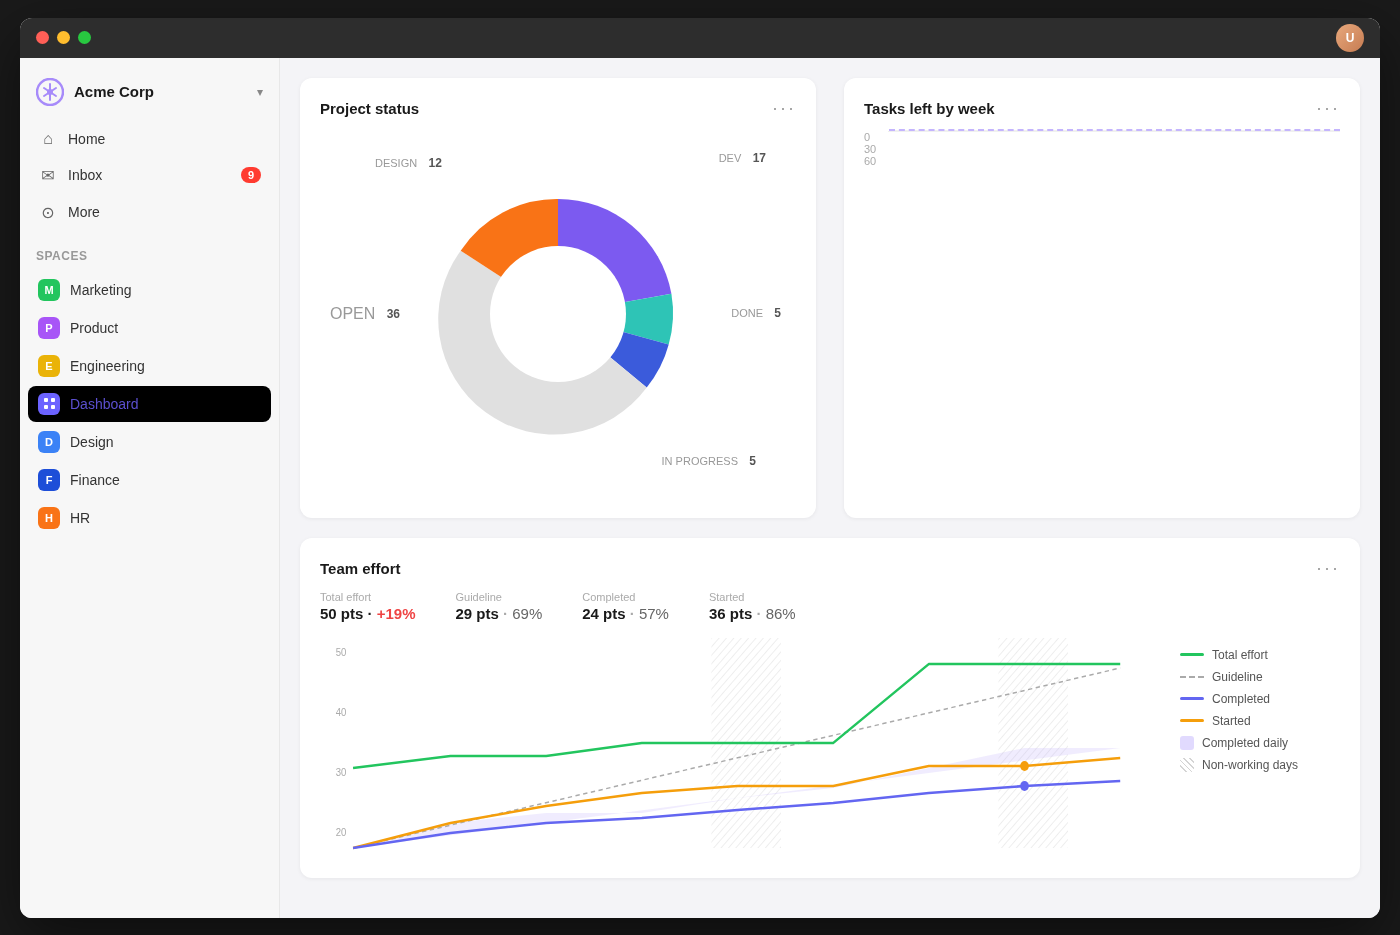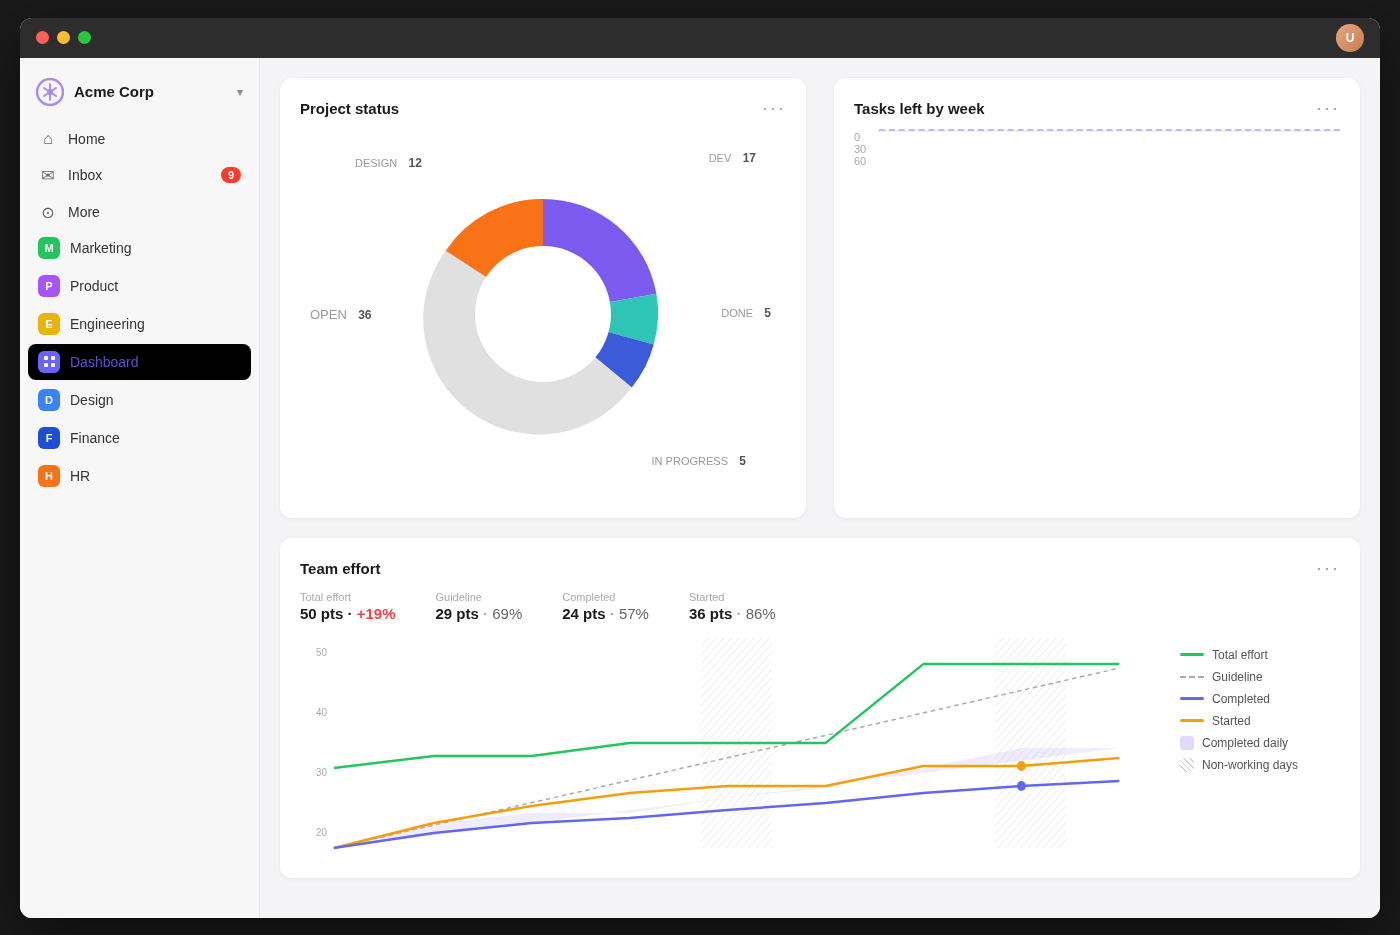--- a/index.html
+++ b/index.html
@@ -47,21 +47,21 @@
       display: flex; align-items: center; justify-content: center;
       font-size: 12px; color: white; font-weight: 600;
     }
     .app-body {
       display: flex;
       flex: 1;
       overflow: hidden;
     }
     
     .sidebar {
-      width: 240px;
+      width: 260px;
       background: #f7f7f7;
       border-right: 1px solid #e8e8e8;
       display: flex;
       flex-direction: column;
       padding: 12px 0;
       flex-shrink: 0;
     }
     .sidebar-header {
       display: flex;
       align-items: center;
@@ -399,20 +399,23 @@
           <span class="nav-icon">✉</span>
           <span>Inbox</span>
           <span class="badge">9</span>
         </div>
         <div class="nav-item">
           <span class="nav-icon">⊙</span>
           <span>More</span>
         </div>
       </div>
 
+      <div class="spaces-section">
+        <span class="spaces-label">Spaces</span>
+      </div>
 
       <div style="padding: 0 8px; display: flex; flex-direction: column; gap: 2px;">
         <div class="space-item">
           <div class="space-avatar av-green">M</div>
           <span>Marketing</span>
         </div>
         <div class="space-item">
           <div class="space-avatar av-purple">P</div>
           <span>Product</span>
         </div>
@@ -478,21 +481,21 @@
             <div style="position:absolute; top:20px; right:30px; font-size:12px; color:#555; display:flex; align-items:center; gap:4px;">
               <span style="color:#999; font-size:11px;">DEV</span>&nbsp;<span style="font-weight:700; font-size:12px;">17</span>
             </div>
             <div style="position:absolute; top:50%; right:15px; transform:translateY(-60%); font-size:12px; color:#555; display:flex; align-items:center; gap:4px;">
               <span style="color:#999; font-size:11px;">DONE</span>&nbsp;<span style="font-weight:700; font-size:12px;">5</span>
             </div>
             <div style="position:absolute; bottom:30px; right:40px; font-size:12px; color:#555; display:flex; align-items:center; gap:4px;">
               <span style="color:#999; font-size:11px;">IN PROGRESS</span>&nbsp;<span style="font-weight:700; font-size:12px;">5</span>
             </div>
             <div style="position:absolute; top:50%; left:10px; transform:translateY(-50%); font-size:12px; color:#555; display:flex; align-items:center; gap:4px;">
-              <span style="color:#999; font-size:13px;">OPEN</span>&nbsp;<span style="font-weight:700; font-size:12px;">36</span>
+              <span style="color:#999; font-size:16px;">OPEN</span>&nbsp;<span style="font-weight:700; font-size:12px;">36</span>
             </div>
             <div style="position:absolute; top:25px; left:55px; font-size:12px; color:#555; display:flex; align-items:center; gap:4px;">
               <span style="color:#999; font-size:11px;">DESIGN</span>&nbsp;<span style="font-weight:700; font-size:12px;">12</span>
             </div>
           </div>
         </div>
 
         <div class="chart-card chart-card-right">
           <div class="card-header">
             <span class="card-title">Tasks left by week</span>

